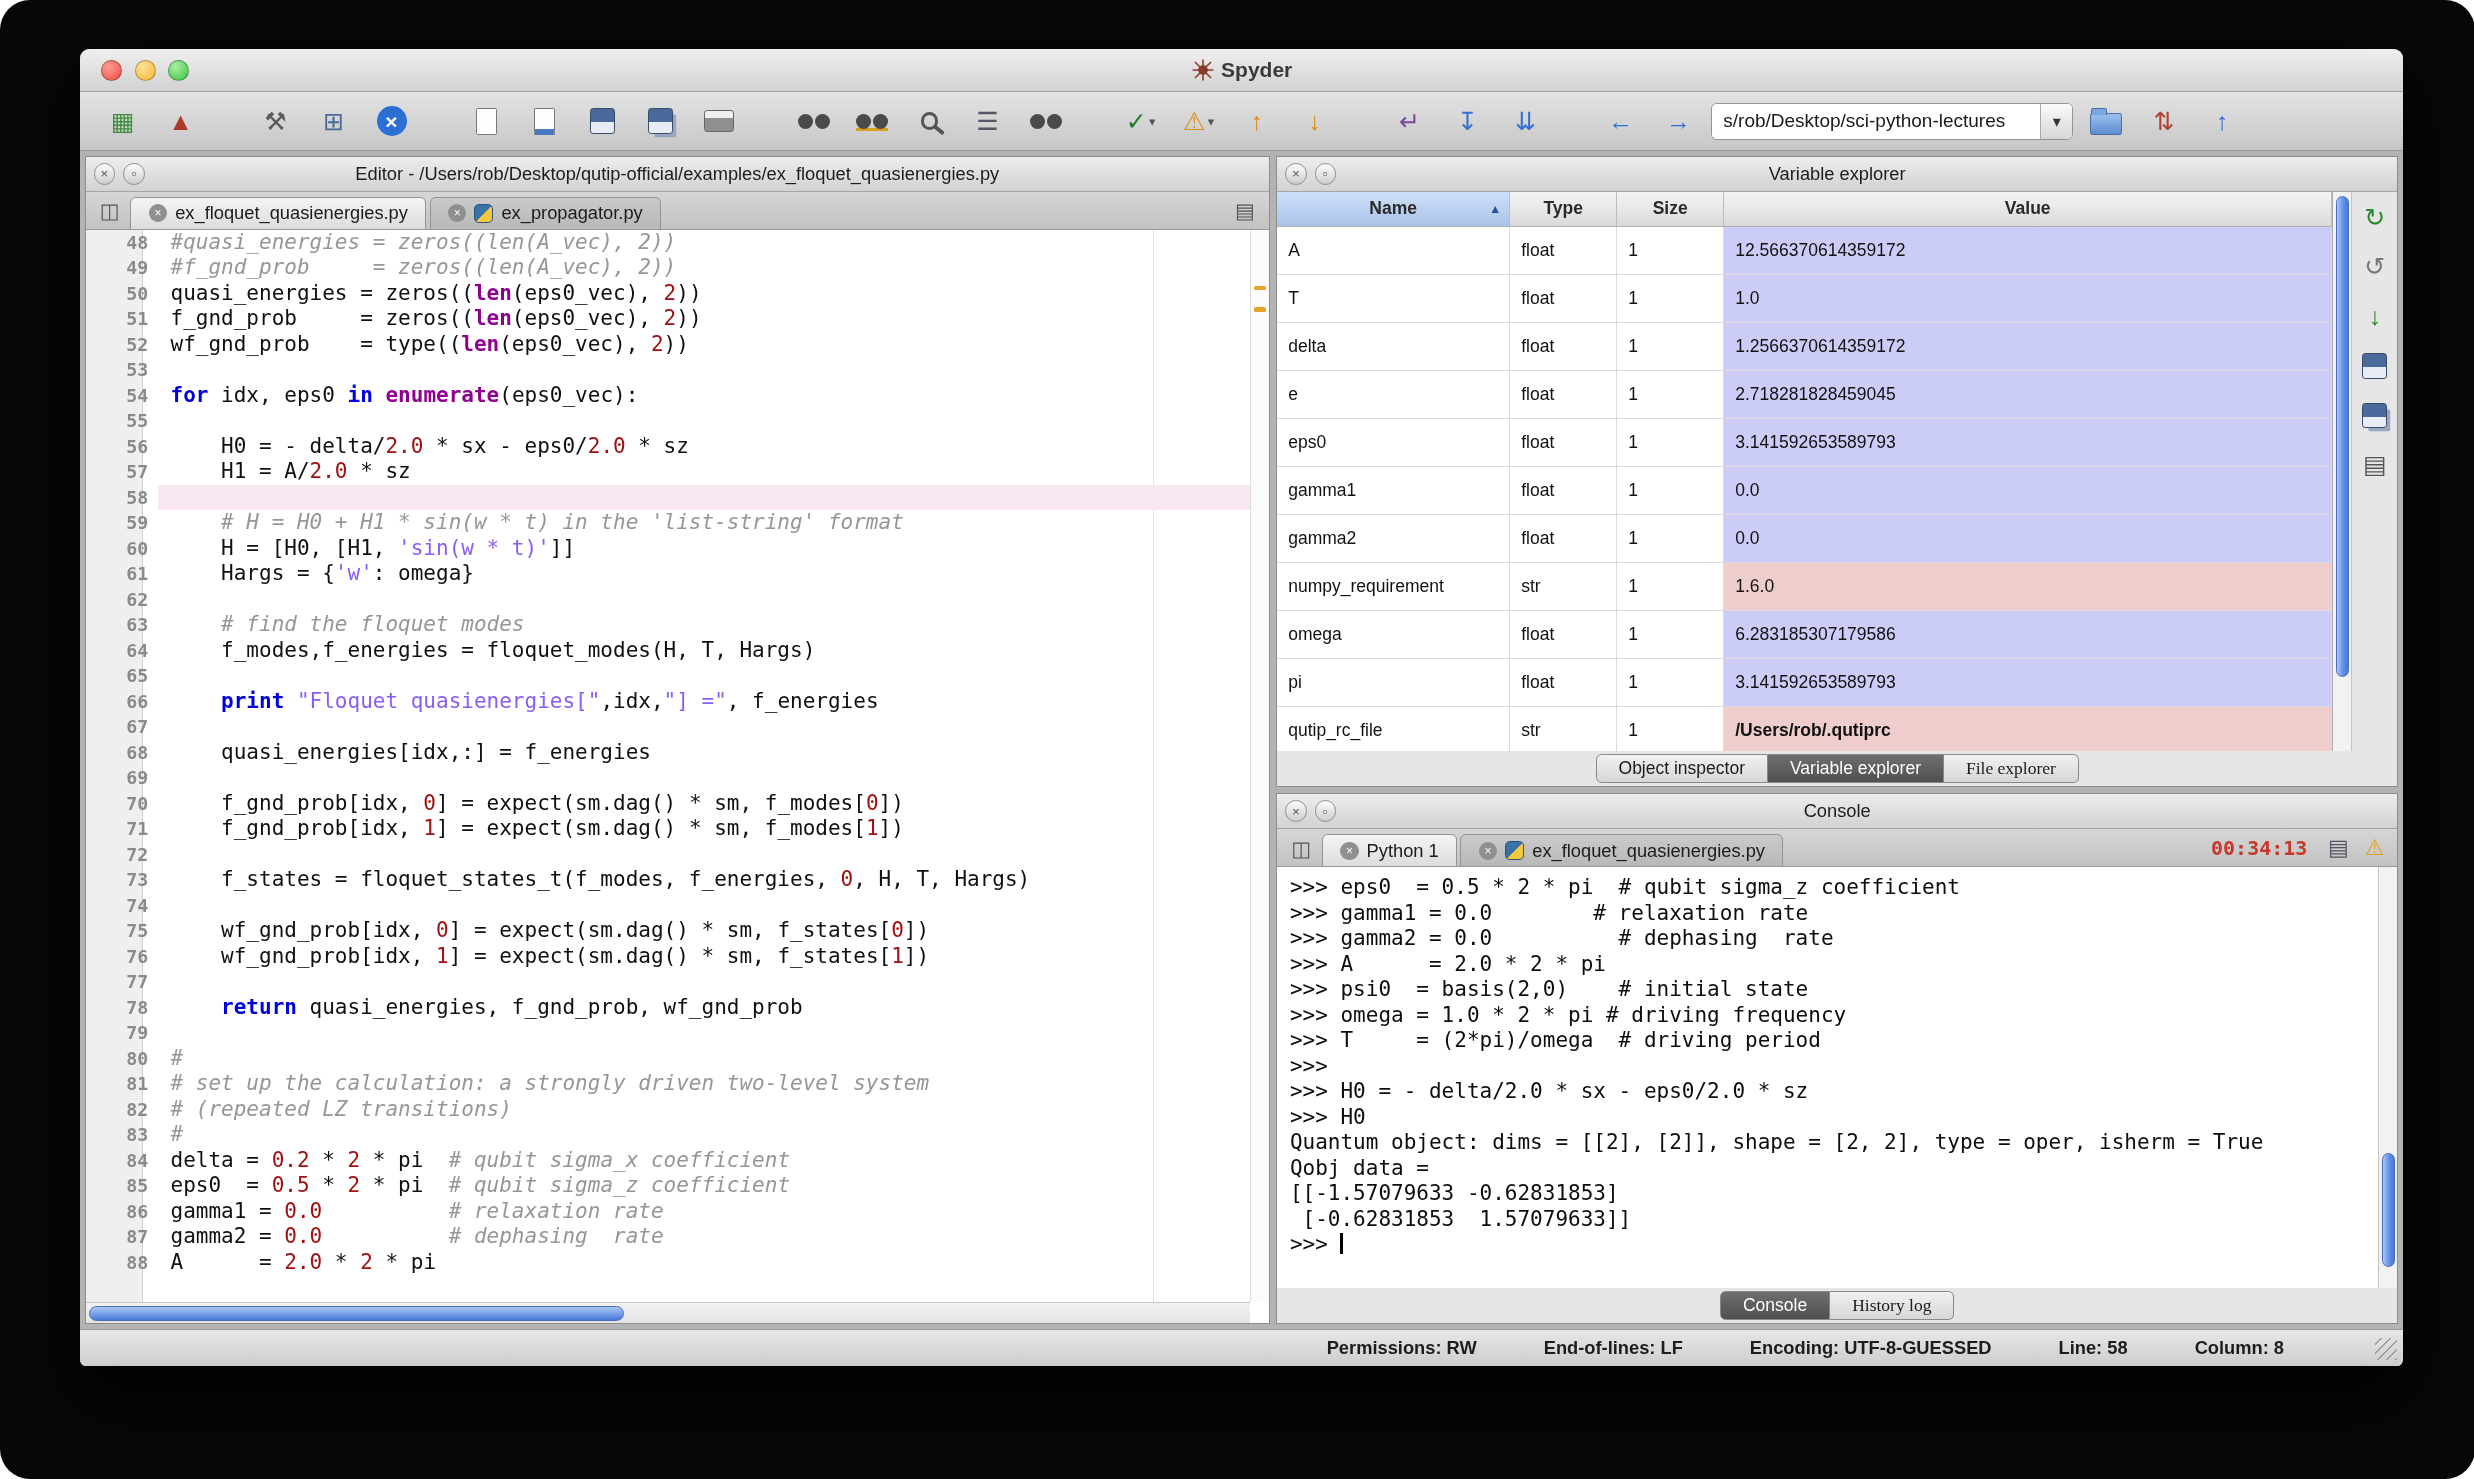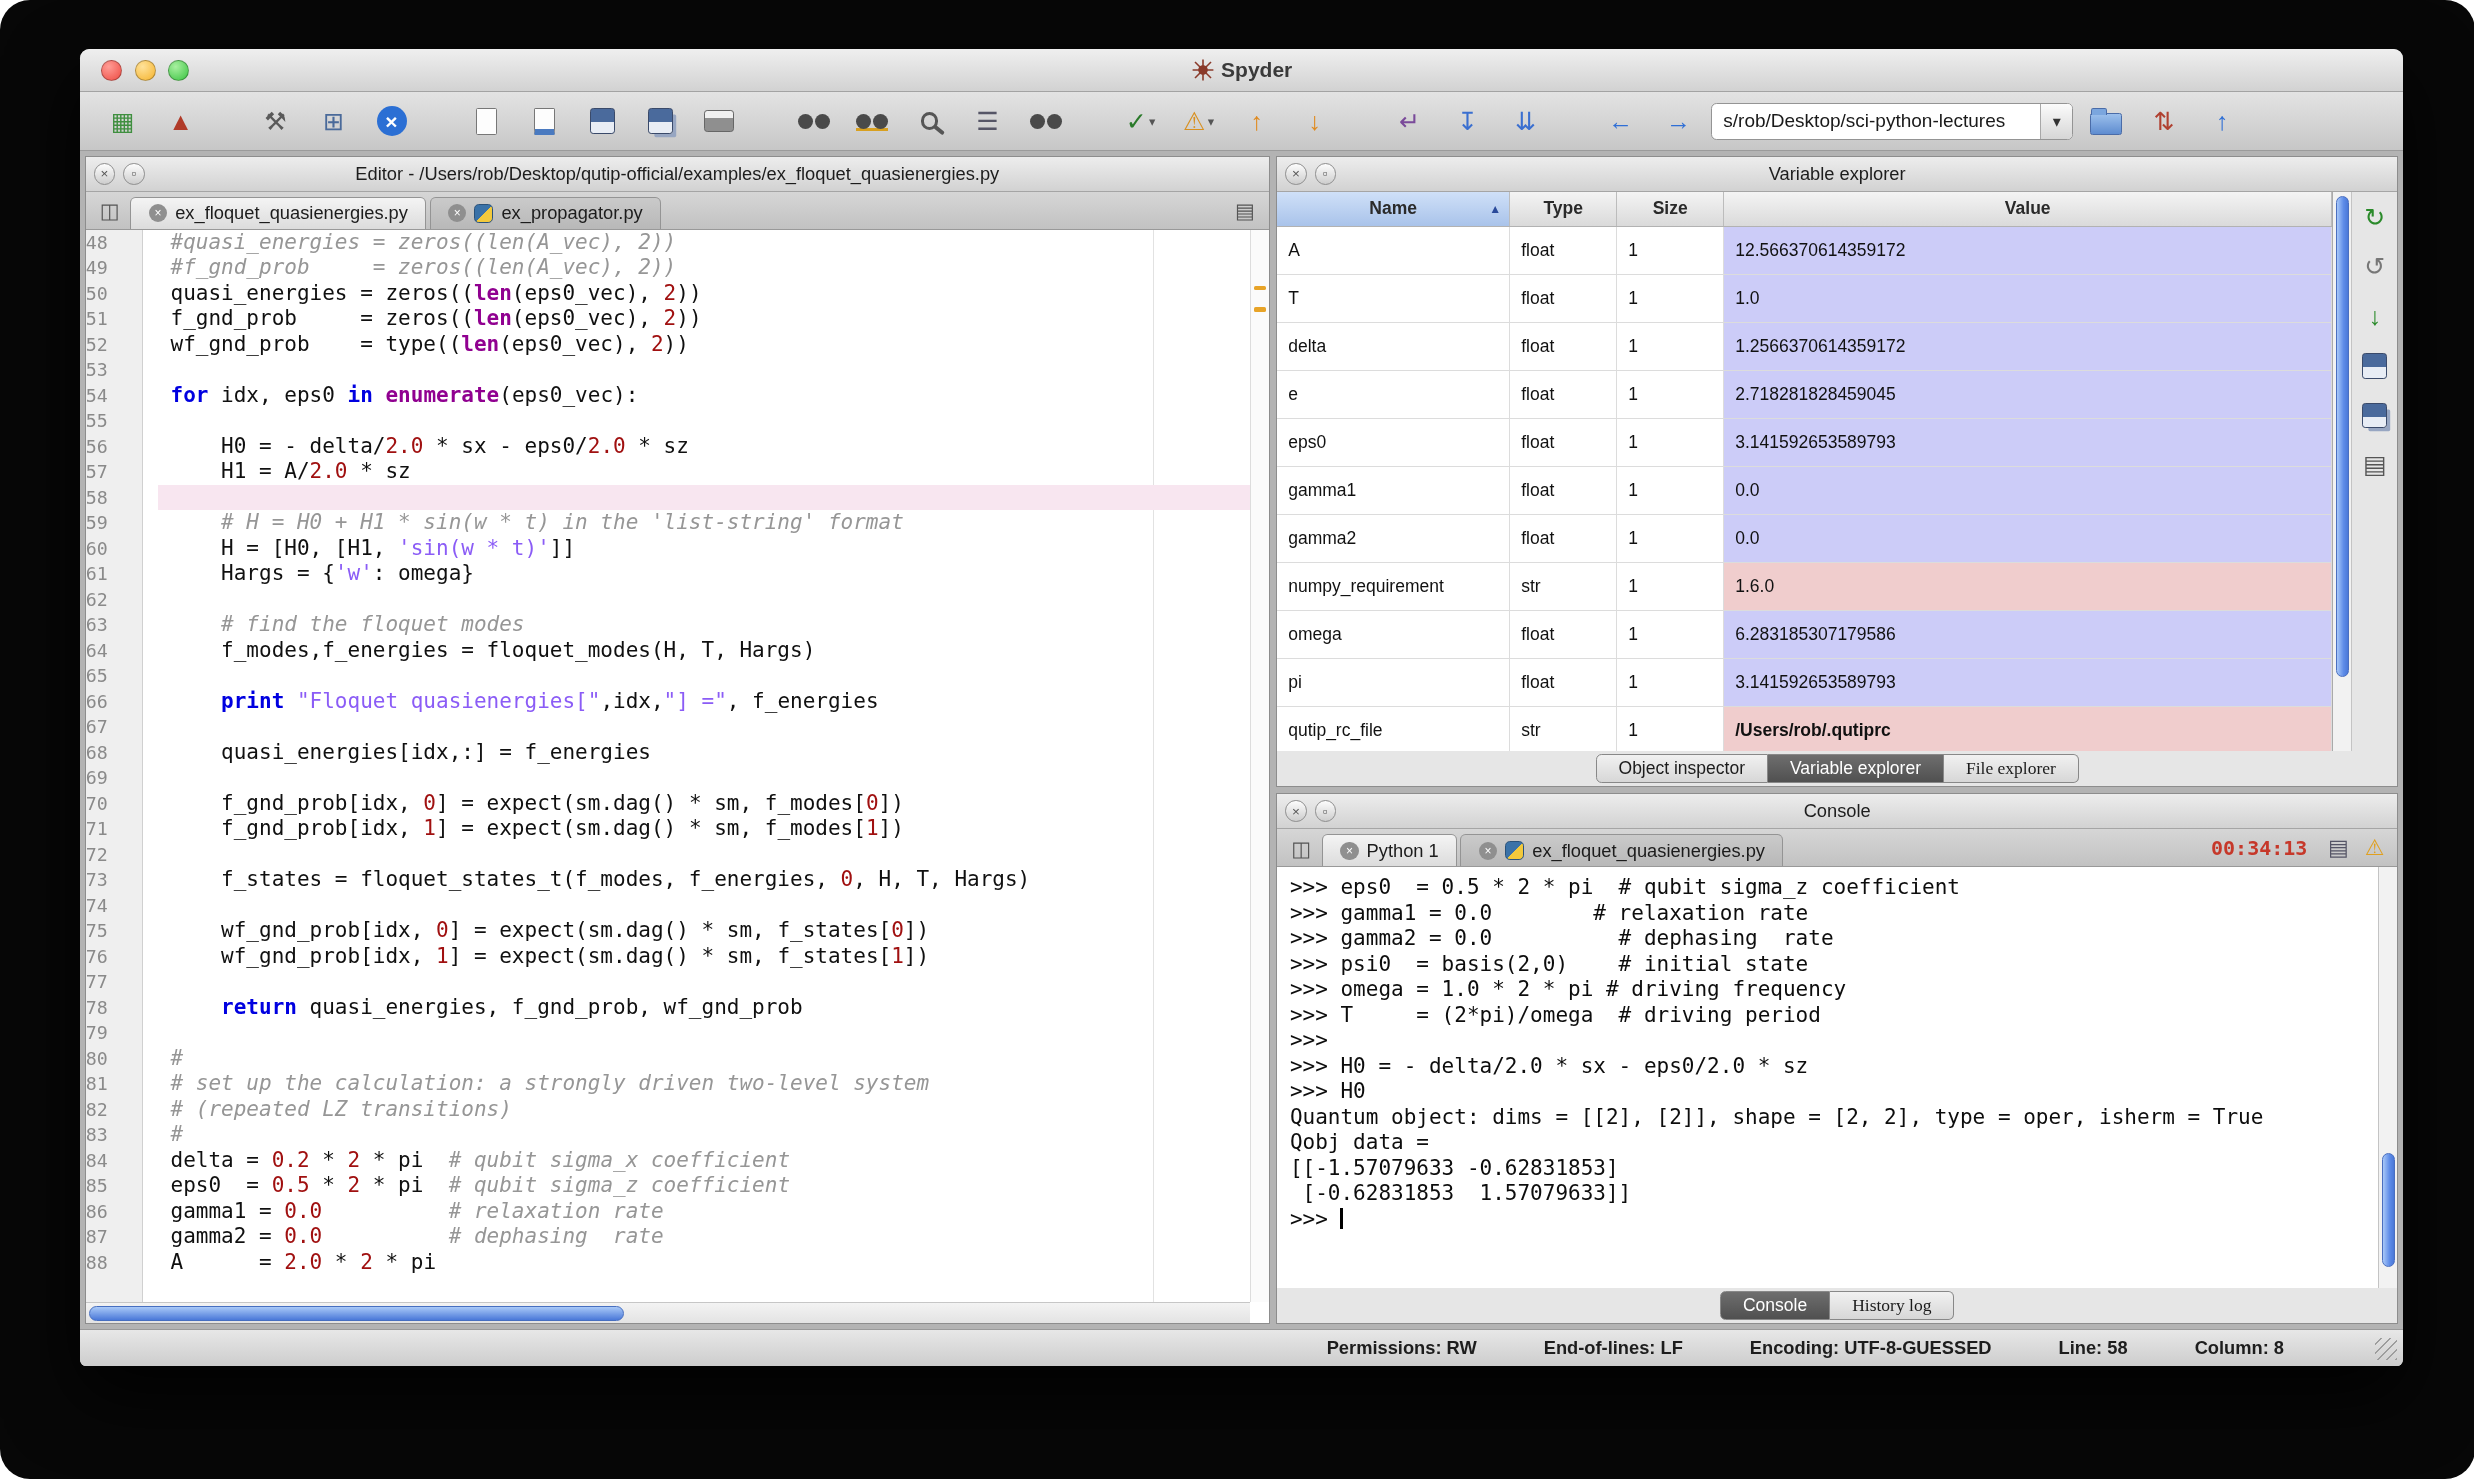--- a/index.html
+++ b/index.html
@@ -83,21 +83,21 @@
 
   
   .editor-panel { width:1185px; flex:none; }
   .editor-body { position:relative; flex:1; min-height:0; background:#ffffff; overflow:hidden;
                  font-family:"DejaVu Sans Mono", monospace; font-size:21px; line-height:25.5px; }
   .editor-body::before { content:""; position:absolute; left:0; top:0; bottom:21px; width:56px;
                          background:#efefef; border-right:0.8px solid #d0d0d0; z-index:0; }
   .edge-line { position:absolute; top:0; bottom:21px; left:calc(68px + 79ch); width:0.8px; background:#e2e2e2; z-index:0; }
   .code-lines { position:relative; z-index:1; }
   .code-line { display:flex; height:25.5px; }
-  .gutter { flex:none; width:72px; color:#8a8a8a; font-size:18.3px; padding-right:9.6px; }
+  .gutter { flex:none; width:72px; color:#8a8a8a; font-size:18.3px; text-align:right; padding-right:9.6px;font-weight:bold; }
   .code-text { flex:1; white-space:pre; padding-left:12.7px; color:#101010; }
   .code-line.current .code-text { background:#f8e6f0; }
   .sx-k { color:#0000e0; font-weight:bold; }
   .sx-b { color:#900090; font-weight:bold; }
   .sx-s { color:#8b5cf6; }
   .sx-c { color:#969696; font-style:italic; }
   .sx-n { color:#a01010; }
   .scrollflag { position:absolute; top:0; right:0; bottom:21px; width:19px; background:#fbfbfb; border-left:0.8px solid #ddd; z-index:2; }
   .sf-mark { position:absolute; left:3.2px; right:3.2px; height:4.8px; background:#e8a428; border-radius:1.6px; }
   .editor-hscroll { position:absolute; left:0; right:19px; bottom:0; height:21px;
@@ -639,20 +639,21 @@
             <span class="tab-spacer"></span>
             <span class="elapsed">00:34:13</span>
             <button class="tb-mini"><span style="color:#556;">▤</span></button>
             <button class="tb-mini"><span style="color:#e0a020;">⚠</span></button>
           </div>
           <div class="console-out-wrap">
             <div class="console-output">
                 <div class="c-line">&gt;&gt;&gt; eps0  = 0.5 * 2 * pi  # qubit sigma_z coefficient</div>
                 <div class="c-line">&gt;&gt;&gt; gamma1 = 0.0        # relaxation rate</div>
                 <div class="c-line">&gt;&gt;&gt; gamma2 = 0.0          # dephasing  rate</div>
+                <div class="c-line">&gt;&gt;&gt; A      = 2.0 * 2 * pi</div>
                 <div class="c-line">&gt;&gt;&gt; psi0  = basis(2,0)    # initial state</div>
                 <div class="c-line">&gt;&gt;&gt; omega = 1.0 * 2 * pi # driving frequency</div>
                 <div class="c-line">&gt;&gt;&gt; T     = (2*pi)/omega  # driving period</div>
                 <div class="c-line">&gt;&gt;&gt;</div>
                 <div class="c-line">&gt;&gt;&gt; H0 = - delta/2.0 * sx - eps0/2.0 * sz</div>
                 <div class="c-line">&gt;&gt;&gt; H0</div>
                 <div class="c-line">Quantum object: dims = [[2], [2]], shape = [2, 2], type = oper, isherm = True</div>
                 <div class="c-line">Qobj data =</div>
                 <div class="c-line">[[-1.57079633 -0.62831853]</div>
                 <div class="c-line"> [-0.62831853  1.57079633]]</div>

